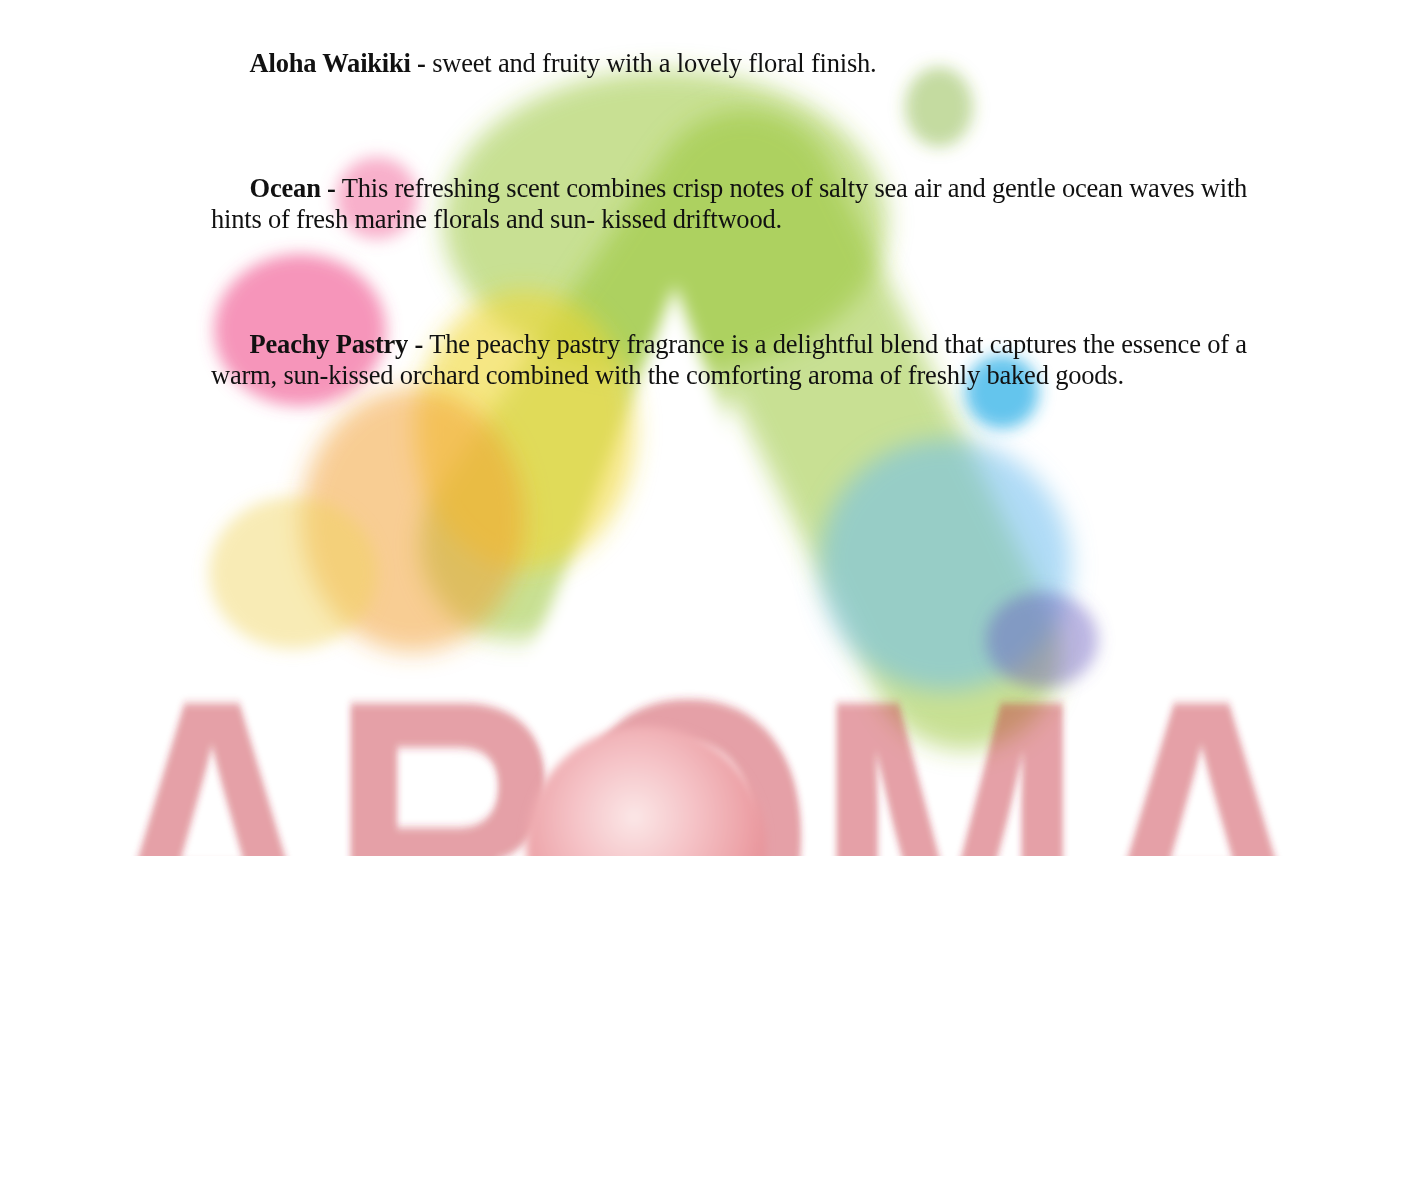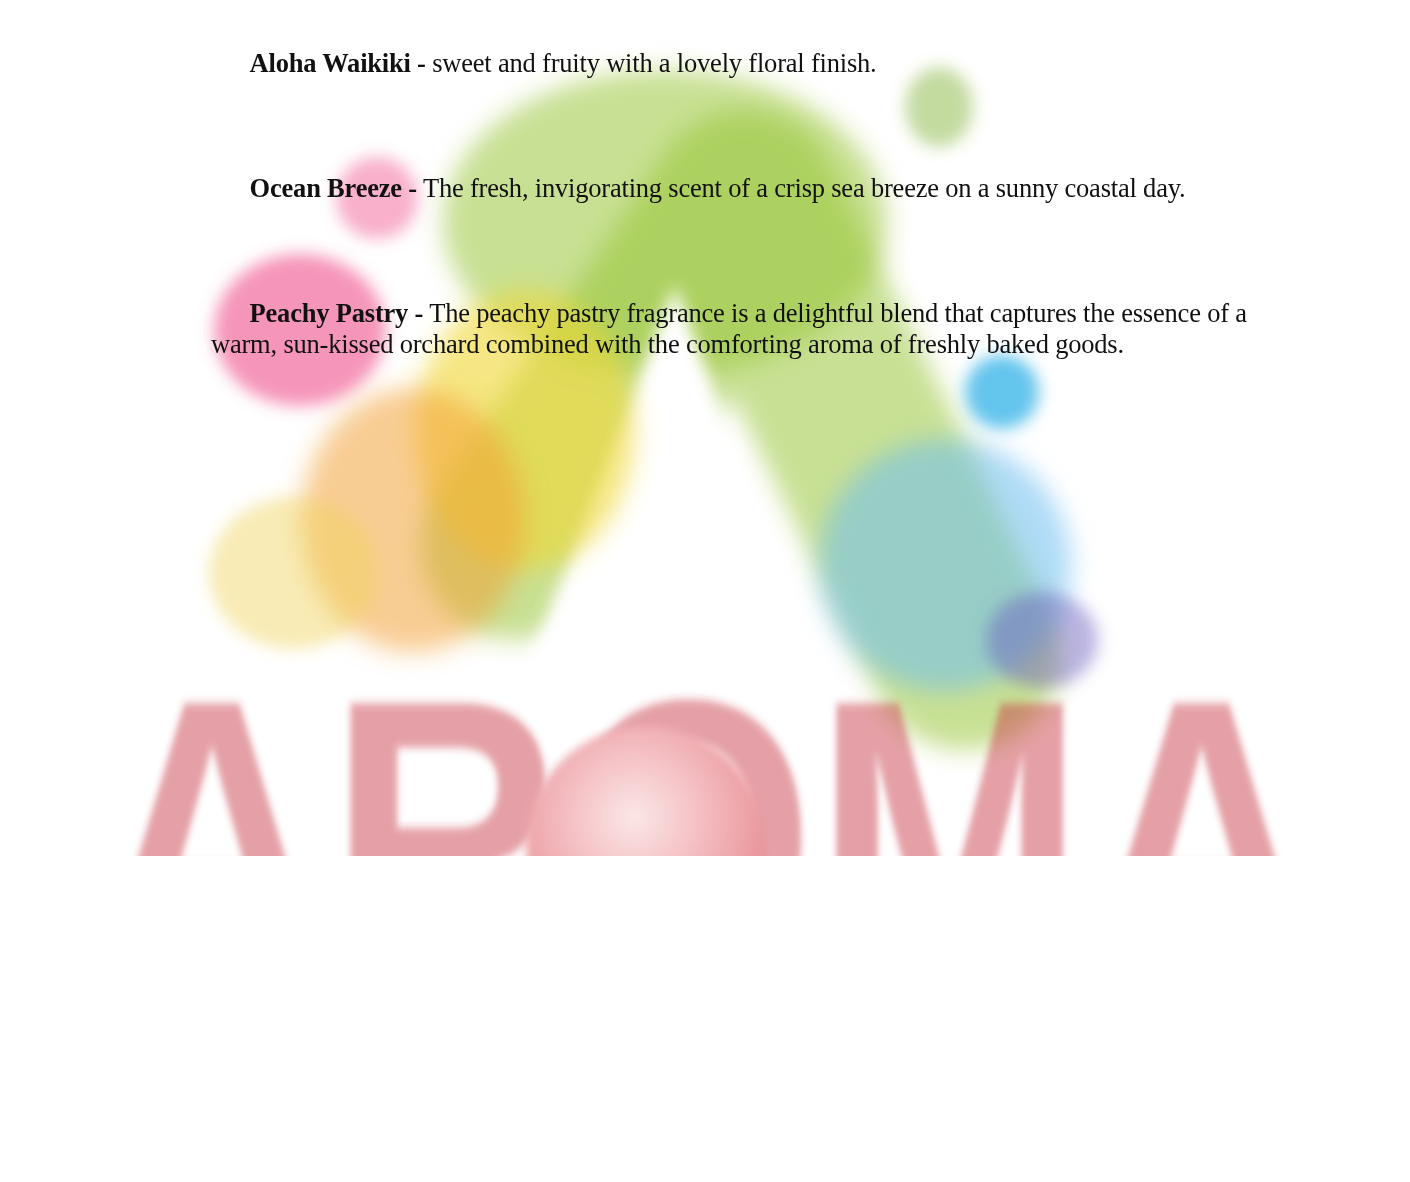--- a/index.html
+++ b/index.html
@@ -83,21 +83,22 @@
     <circle cx="646" cy="846" r="120" fill="url(#beadGrad)" filter="url(#blur4)"></circle>
 
     <text x="73" y="1052" font-family="Liberation Sans, sans-serif" font-weight="bold" font-size="104" letter-spacing="62" filter="url(#blur3)" fill="rgba(95,95,95,0.45)">BEAD DEPOT</text>
   </svg>
 
   <main class="content">
     <p class="frag">
       <strong>Aloha Waikiki -</strong><span> </span><span>sweet and fruity with a lovely floral finish.</span>
     </p>
     <p class="frag">
-      <strong>Ocean Breeze -</strong><span> </span><span>The fresh, invigorating scent of a crisp sea breeze on a sunny coastal day.</span>
+      <strong>Ocean -</strong><span> </span><span>This refreshing scent combines crisp notes of salty sea air and gentle ocean waves with
+hints of fresh marine florals and sun- kissed driftwood.</span>
     </p>
     <p class="frag">
       <strong>Peachy Pastry -</strong><span> </span><span>The peachy pastry fragrance is a delightful blend that captures the essence of a
 warm, sun-kissed orchard combined with the comforting aroma of freshly baked goods.</span>
     </p>
 
   </main>
 </div>
 
 </body></html>

